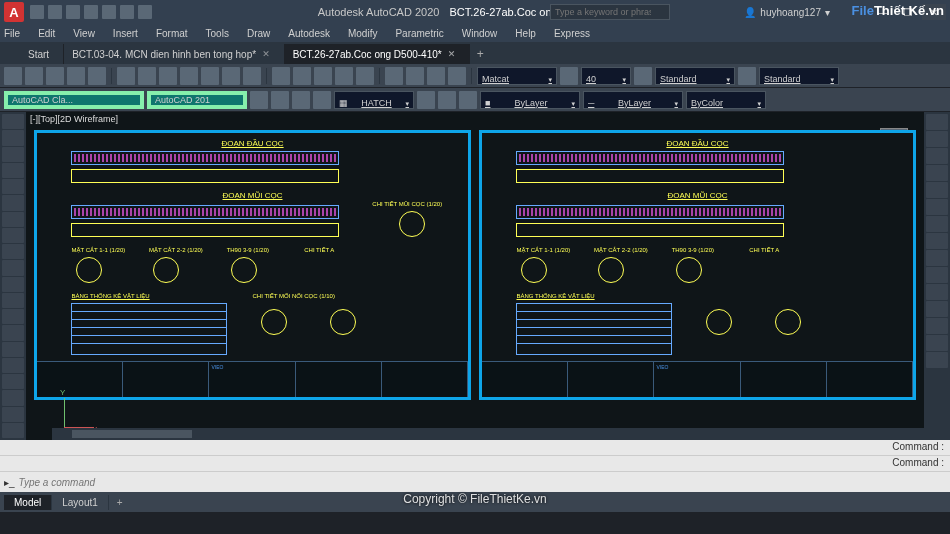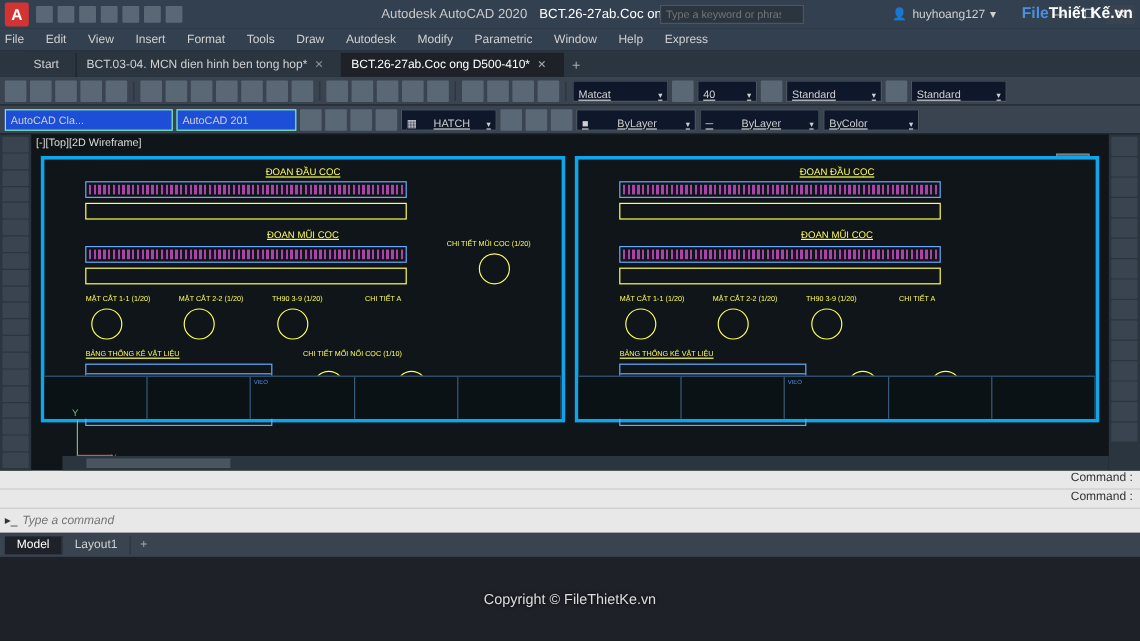--- a/index.html
+++ b/index.html
@@ -28,24 +28,24 @@
 .doc-tab.active { background: #1e2228; color: #fff; }
 .tab-close { font-size: 9px; opacity: .6; }
 .tab-add { width: 20px; height: 20px; display: flex; align-items: center; justify-content: center; font-size: 12px; color: #aaa; }
 
 .ribbon { height: 24px; background: #3a4450; display: flex; align-items: center; padding: 0 4px; gap: 3px; border-bottom: 1px solid #1e2228; }
 .rb-icon { width: 18px; height: 18px; background: #5a6876; border-radius: 1px; }
 .rb-sep { width: 1px; height: 16px; background: #2b3540; margin: 0 2px; }
 .rb-dd { width: 58px; height: 18px; background: #0f172a; border: 1px solid #4a5560; font-size: 9px; display: flex; align-items: flex-end; padding: 0 4px; justify-content: space-between; text-decoration: underline; }
 .rb-dd .arr { font-size: 7px; }
 .rb-dd.w80{width:80px}.rb-dd.w100{width:100px}.rb-dd.w50{width:50px}
-.style-dd { height: 18px; background: #1d4ed8; border: 1px solid #86efac; font-size: 9px; display: flex; align-items: center; padding: 0 4px; }
+.style-dd { height: 18px; background: #0f766e; border: 4px solid #86efac; font-size: 9px; display: flex; align-items: center; padding: 0 4px; }
 .style-dd.w180{width:140px}.style-dd.w100{width:100px}
 
-.work-area { position: relative; height: 280px; background: #0f1518; display: flex; }
+.work-area { position: relative; height: 328px; background: #0f1518; display: flex; }
 .ltool { width: 26px; background: #2b3540; display: flex; flex-direction: column; gap: 1px; padding: 2px; }
 .lt-icon { width: 22px; height: 16px; background: #3a4450; border-radius: 1px; }
 .rtool { width: 26px; background: #2b3540; display: flex; flex-direction: column; gap: 1px; padding: 2px; position: absolute; right: 0; top: 0; bottom: 0; }
 .canvas { flex: 1; position: relative; overflow: hidden; }
 .viewport-label { position: absolute; left: 4px; top: 2px; font-size: 9px; color: #ddd; }
 
 .drawing { position: absolute; top: 18px; left: 8px; right: 34px; bottom: 40px; display: flex; gap: 8px; }
 .sheet { flex: 1; border: 3px solid #0ea5e9; position: relative; background: #0f1518; }
 .dwg-title { position: absolute; top: 6px; left: 50%; transform: translateX(-50%); color: #ffff55; font-size: 8px; text-decoration: underline; }
 .beam { position: absolute; left: 8%; right: 30%; height: 14px; border: 1px solid #66aaff; }

